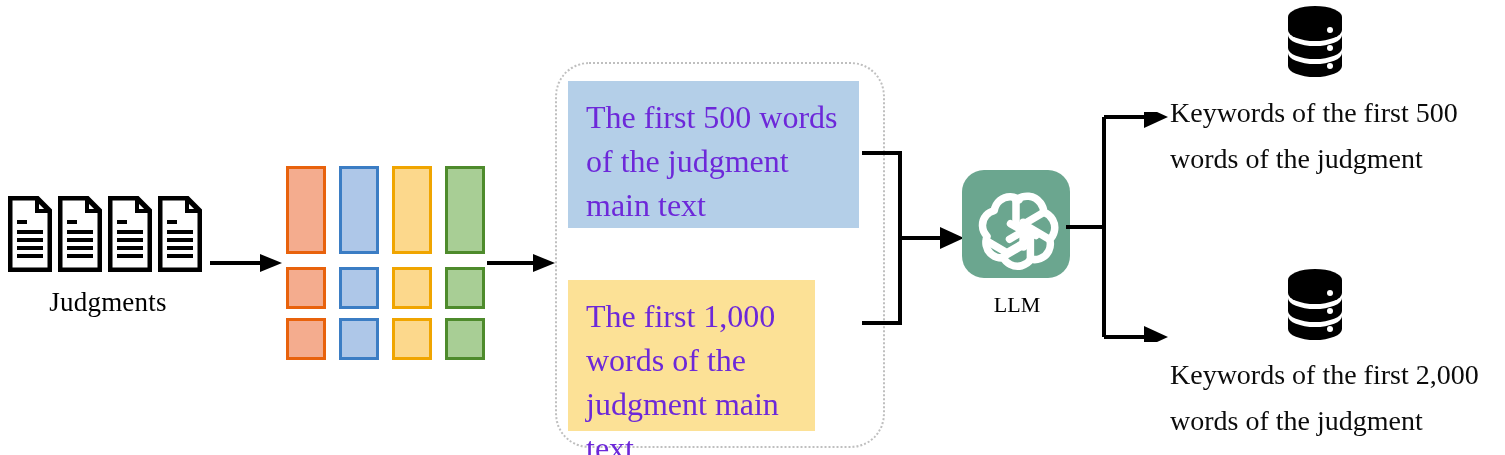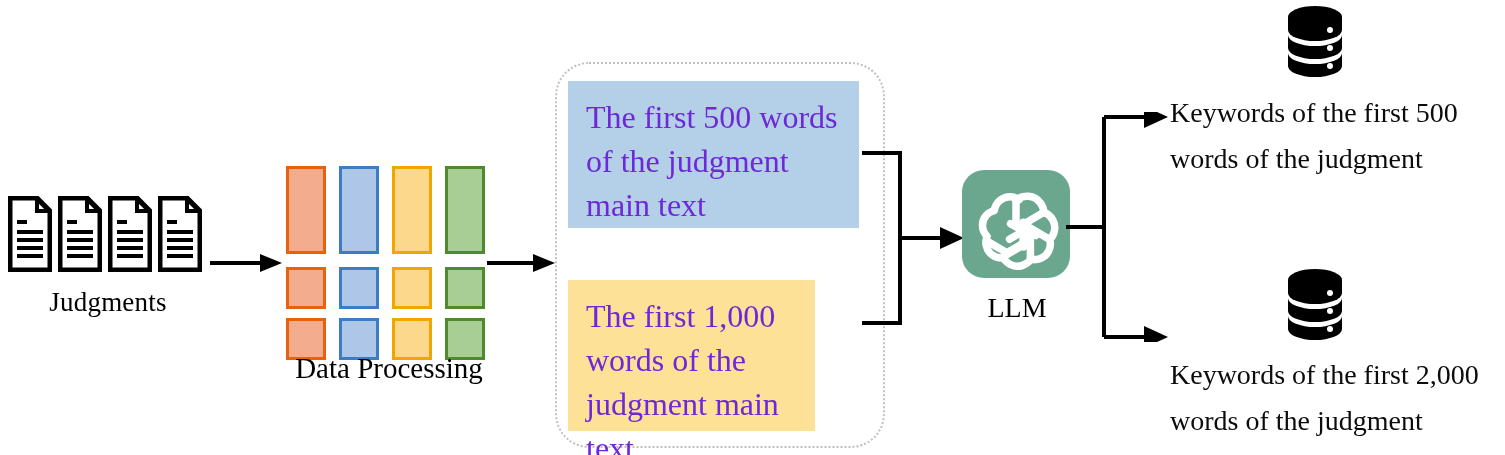--- a/index.html
+++ b/index.html
@@ -83,21 +83,21 @@
   #llm-icon {
     left: 962px; top: 170px;
     width: 108px; height: 108px;
     background: #6ba68f;
     border-radius: 22px;
   }
   #llm-icon svg { display: block; width: 108px; height: 108px; }
   #llm-label {
     left: 942px; top: 292px; width: 150px;
     text-align: center;
-    font-size: 28px;
+    font-size: 22px;
     color: #000;
     white-space: nowrap;
   }
 
   
   .connector svg { display: block; }
   #connector-merge { left: 862px; top: 148px; }
   #connector-split { left: 1066px; top: 112px; }
 
   
@@ -186,21 +186,20 @@
     <div class="grid-cell" style="left:53px;  top:101px; width:40px; height:42px; background:#aec7e8; border-color:#3b7dc4;"></div>
     <div class="grid-cell" style="left:106px; top:101px; width:40px; height:42px; background:#fcd88c; border-color:#f0a500;"></div>
     <div class="grid-cell" style="left:159px; top:101px; width:40px; height:42px; background:#a8ce95; border-color:#4e8b2c;"></div>
 
     <div class="grid-cell" style="left:0px;   top:152px; width:40px; height:42px; background:#f4ac8e; border-color:#e8620c;"></div>
     <div class="grid-cell" style="left:53px;  top:152px; width:40px; height:42px; background:#aec7e8; border-color:#3b7dc4;"></div>
     <div class="grid-cell" style="left:106px; top:152px; width:40px; height:42px; background:#fcd88c; border-color:#f0a500;"></div>
     <div class="grid-cell" style="left:159px; top:152px; width:40px; height:42px; background:#a8ce95; border-color:#4e8b2c;"></div>
   </div>
 
-  <div class="abs" id="data-processing-label">Data Processing</div>
 
   <div class="abs plain-arrow" style="left:487px; top:252px;">
     <svg width="70" height="22" viewBox="0 0 70 22" xmlns="http://www.w3.org/2000/svg">
       <line x1="0" y1="11" x2="48" y2="11" stroke="#000000" stroke-width="4"></line>
       <polygon points="46,2 68,11 46,20" fill="#000000"></polygon>
     </svg>
   </div>
 
   <div class="abs" id="prompt-container"></div>
 

